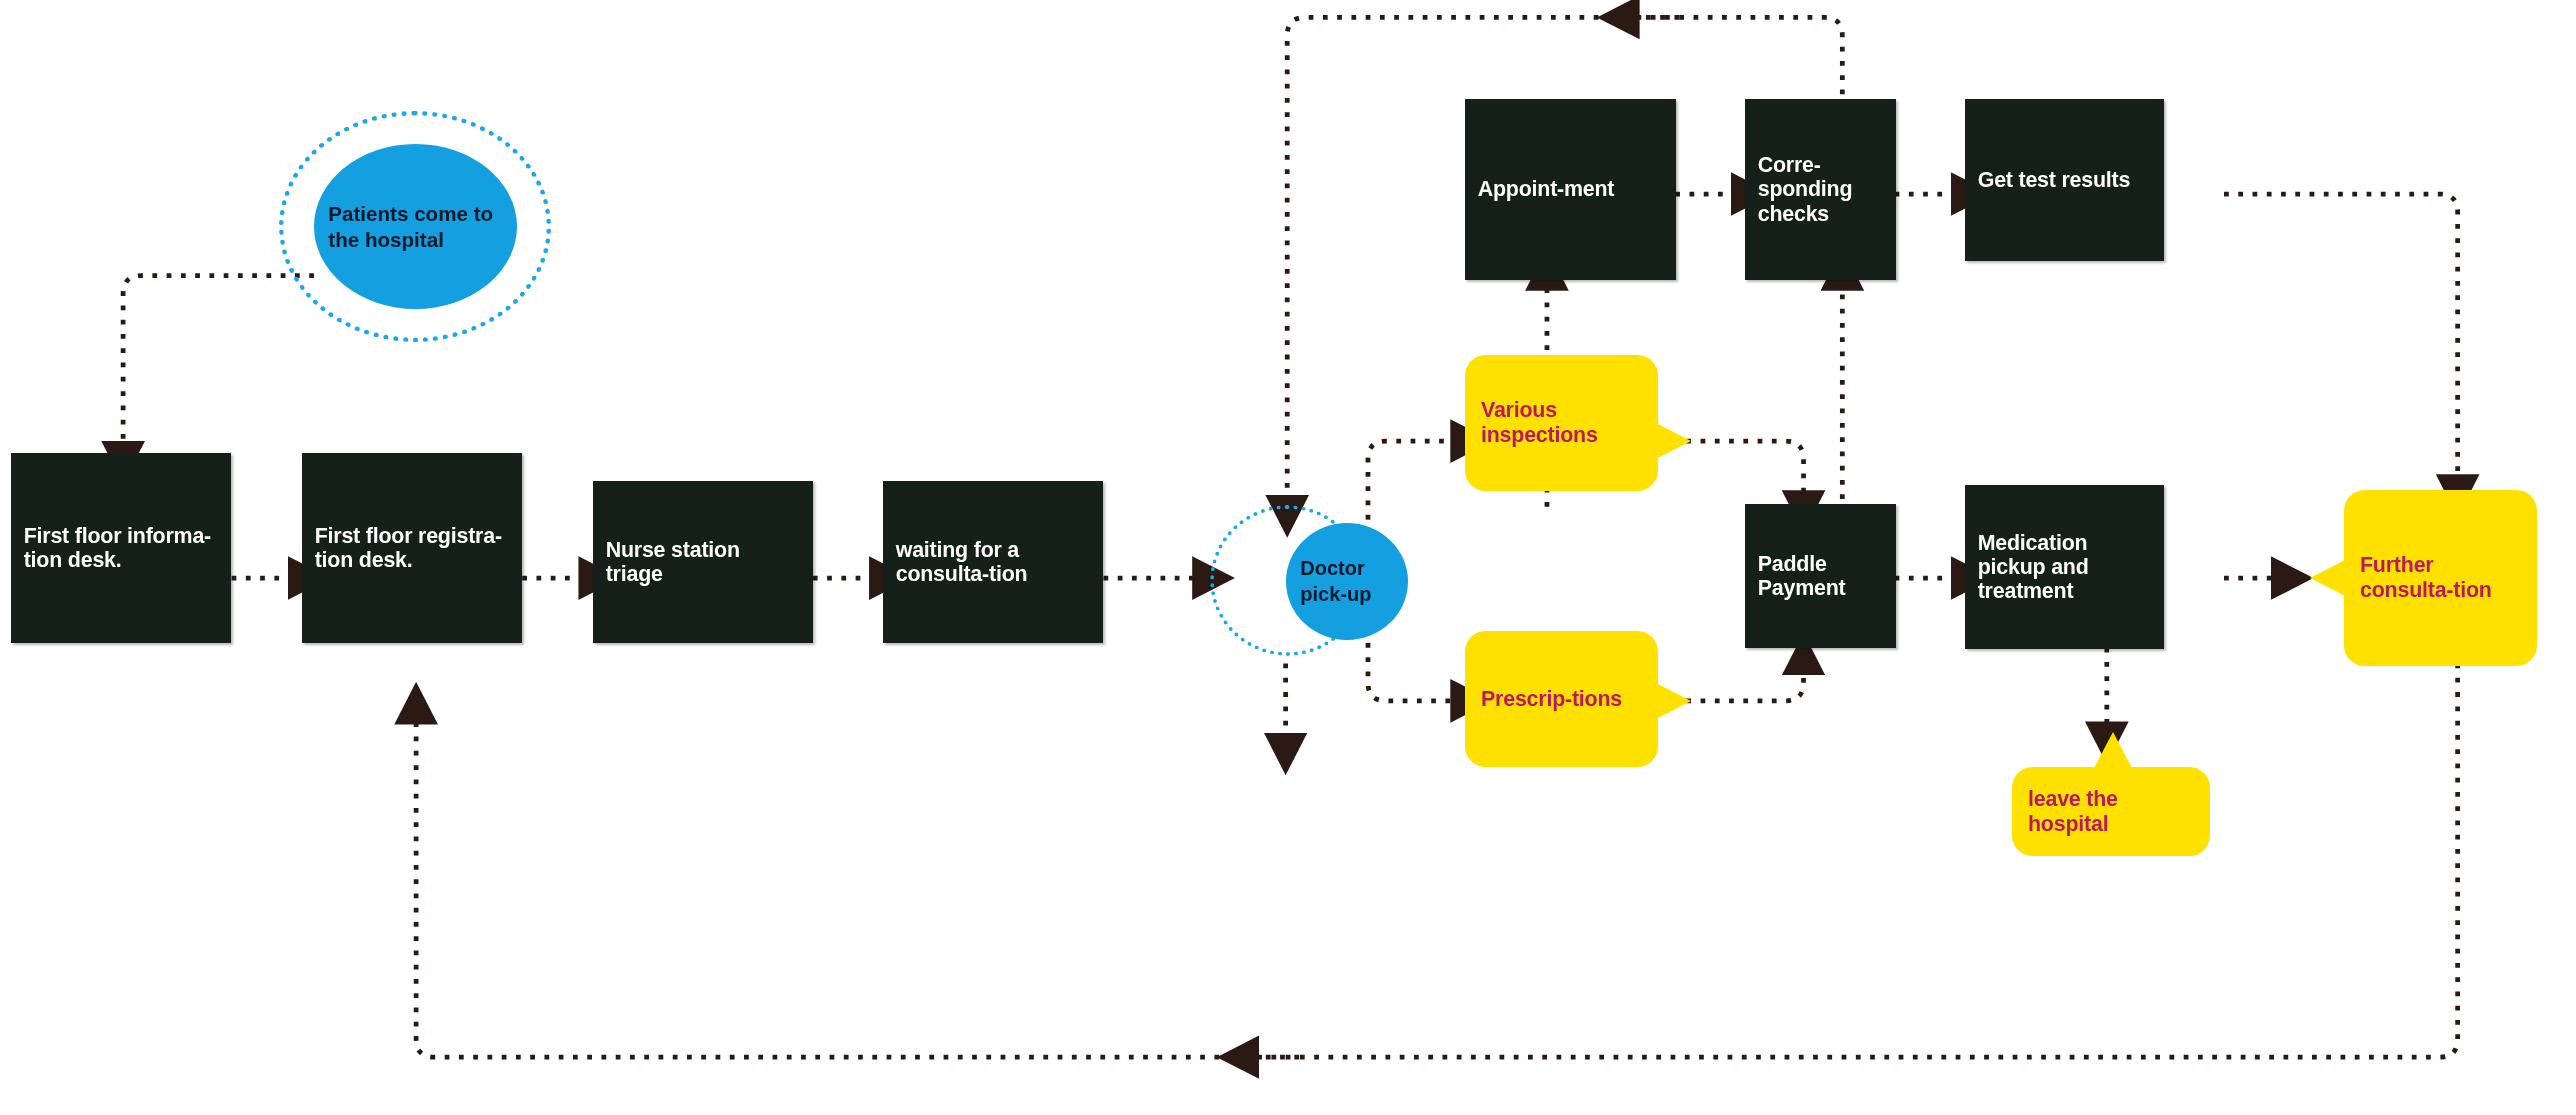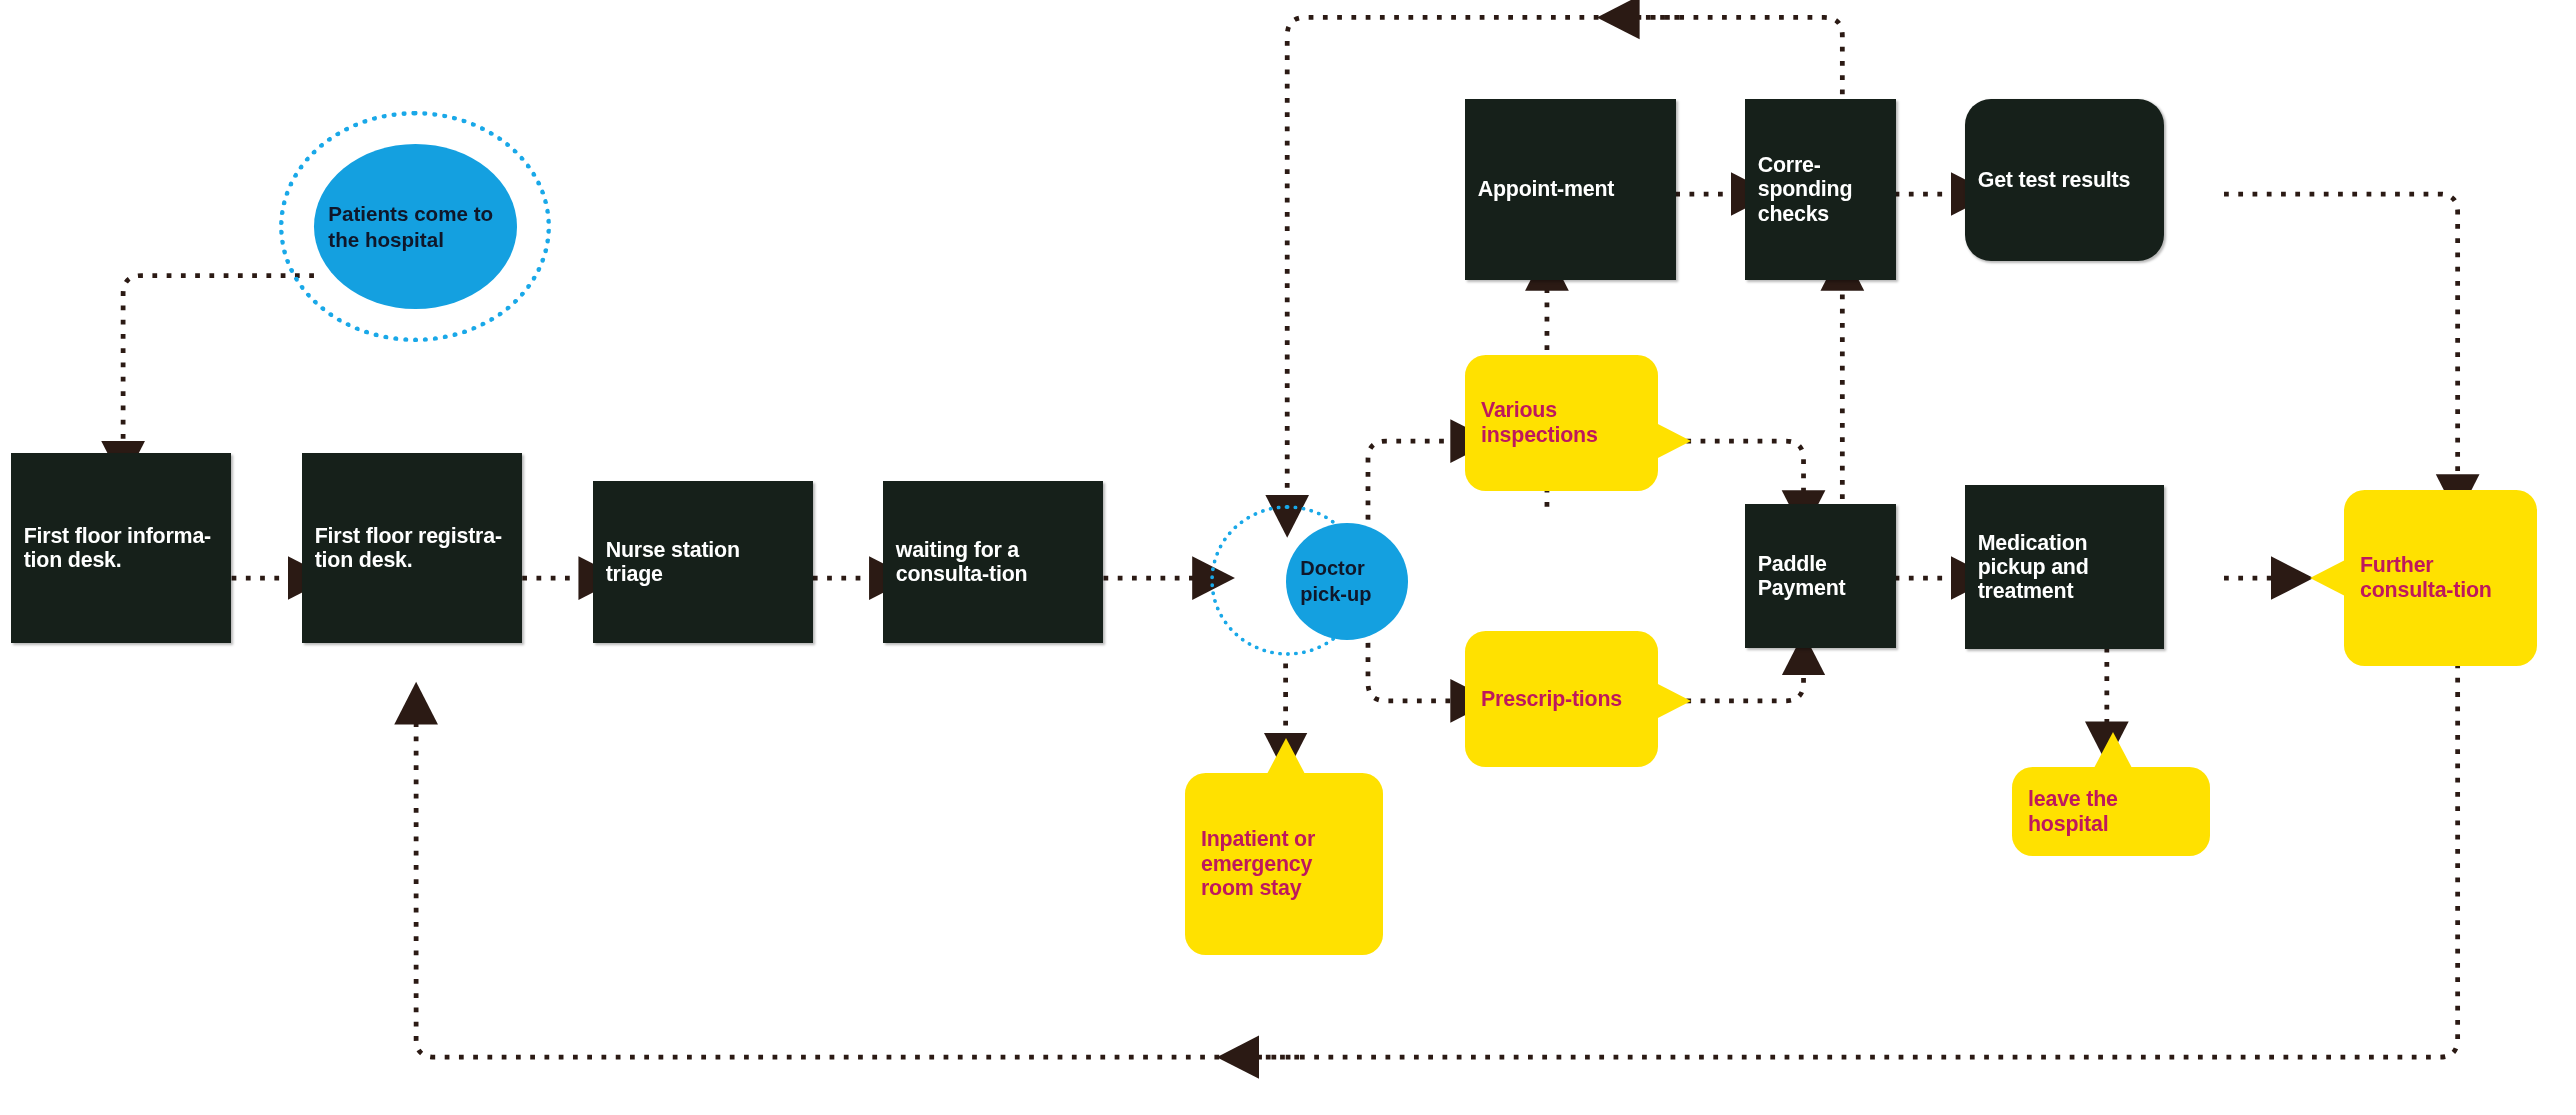--- a/index.html
+++ b/index.html
@@ -128,34 +128,30 @@
   <div class="node callout" style="left:1465px;top:355px;width:193px;height:136px;font-size:21.4px;">
     <span class="tail tail-right" style="left:191px;top:68px;"></span>
     <span class="lbl">Various inspections</span>
   </div>
 
   <div class="node callout" style="left:1465px;top:631px;width:193px;height:136px;font-size:21.4px;">
     <span class="tail tail-right" style="left:191px;top:52px;"></span>
     <span class="lbl">Prescrip-tions</span>
   </div>
 
-  <div class="node callout" style="left:1185px;top:773px;width:198px;height:182px;font-size:21.4px;">
-    <span class="tail tail-top" style="left:82px;top:-35px;"></span>
-    <span class="lbl">Inpatient or emergency room stay</span>
-  </div>
 
   <div class="node box-dark" style="left:1465px;top:99px;width:211px;height:181px;font-size:21.4px;">
     <span class="lbl">Appoint-ment</span>
   </div>
 
   <div class="node box-dark" style="left:1745px;top:99px;width:151px;height:181px;font-size:21.4px;">
     <span class="lbl">Corre-sponding checks</span>
   </div>
 
-  <div class="node box-dark" style="left:1965px;top:99px;width:199px;height:162px;font-size:21.4px;border-radius:26px;">
+  <div class="node box-dark" style="left:1965px;top:99px;width:199px;height:162px;font-size:21.4px;">
     <span class="lbl">Get test results</span>
   </div>
 
   <div class="node box-dark" style="left:1745px;top:504px;width:151px;height:144px;font-size:21.4px;">
     <span class="lbl">Paddle Payment</span>
   </div>
 
   <div class="node box-dark" style="left:1965px;top:485px;width:199px;height:164px;font-size:21.4px;">
     <span class="lbl">Medication pickup and treatment</span>
   </div>

